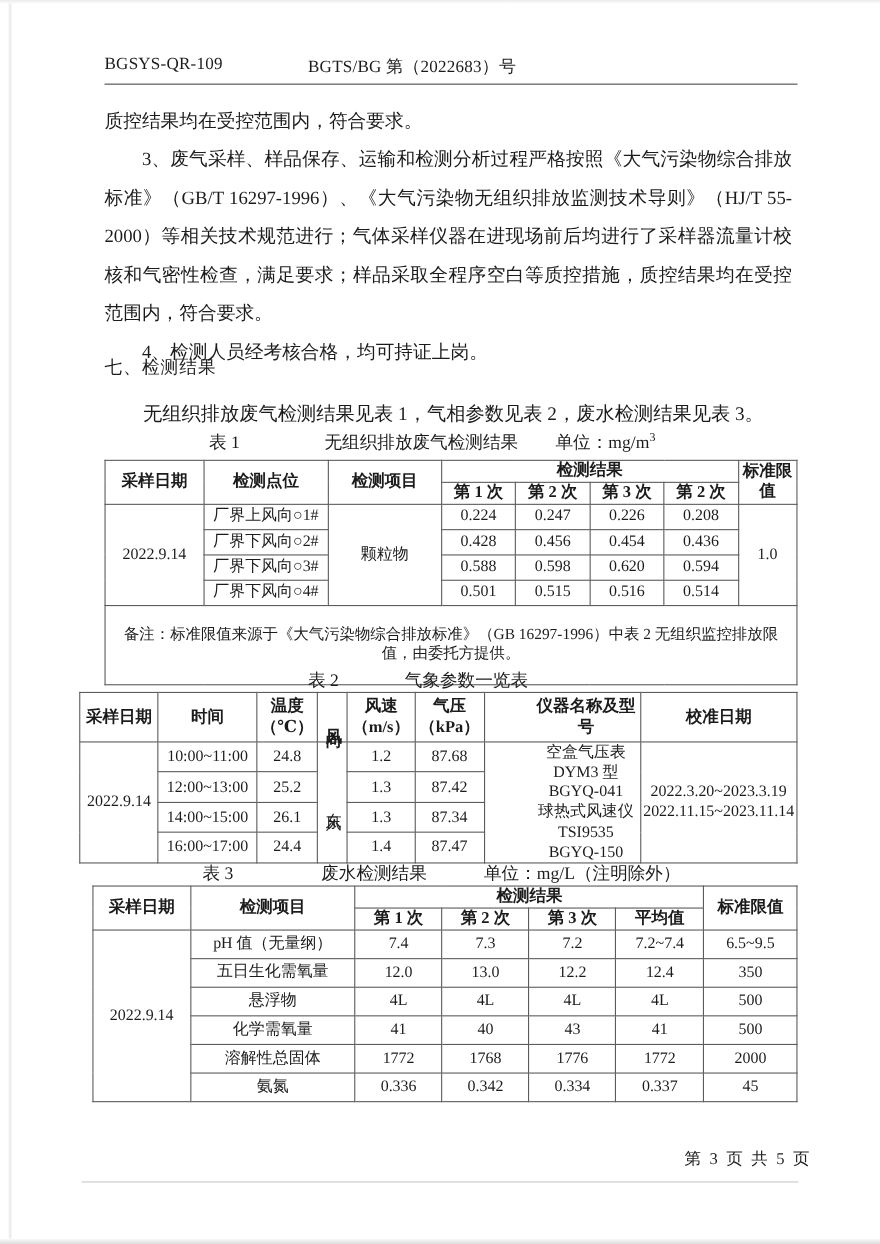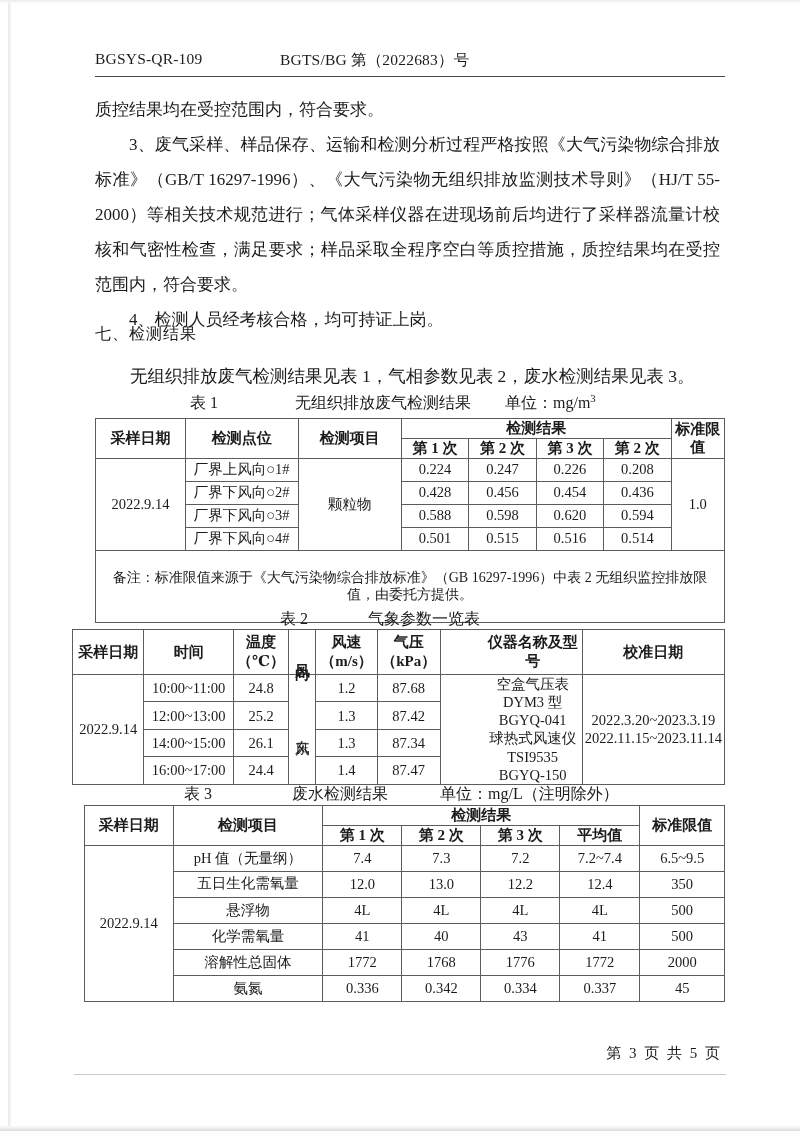--- a/index.html
+++ b/index.html
@@ -189,21 +189,21 @@
   #table3 .c-res   { width: 78px; }
   #table3 .c-limit { width: 83px; }
 
   
   .footer {
     position: absolute;
     left: 0;
     top: 1044px;
     width: 800px;
     text-align: right;
-    padding-right: 78px;
+    padding-right: 62px;
     box-sizing: border-box;
     font-size: 15px;
     letter-spacing: 2px;
   }
   .footer-rule {
     position: absolute;
     left: 74px;
     top: 1074px;
     width: 652px;
     height: 1px;

